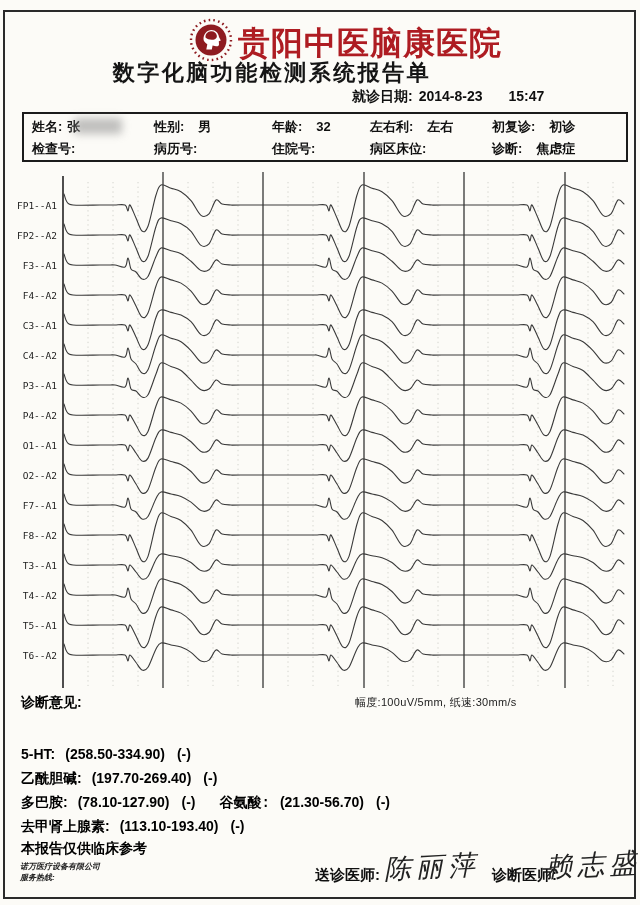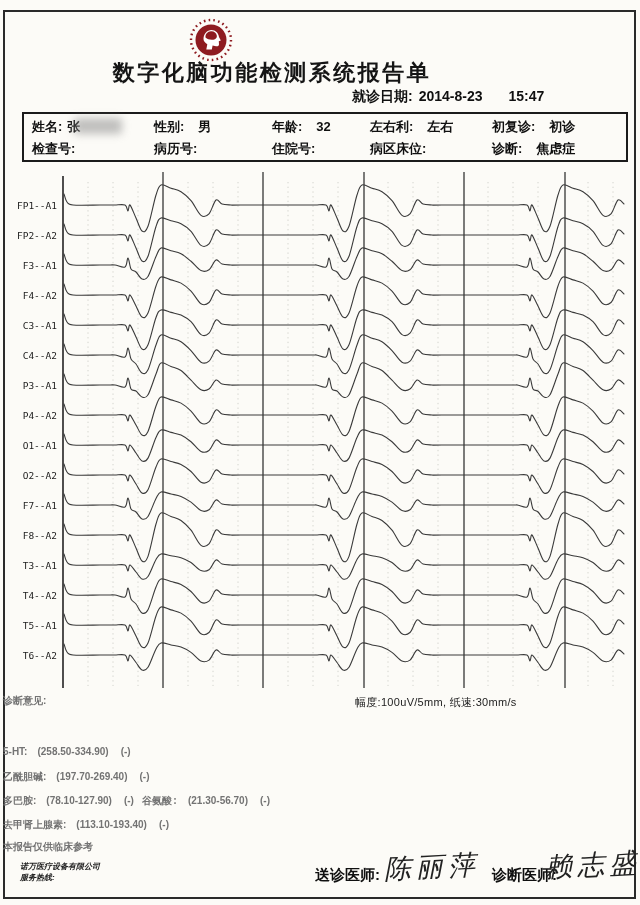--- a/index.html
+++ b/index.html
@@ -20,24 +20,24 @@
   .cell{position:absolute;font-size:13px;font-weight:700;color:#101010;white-space:nowrap;}
   .cell .val{margin-left:14px;}
   .cell .val.tight{margin-left:5px;}
   .r1{top:4px;} .r2{top:26px;}
   .c1{left:8px;text-align:center;} .c2{left:120px;margin-left:10px;} .c3{left:248px;} .c4{left:346px;} .c5{left:468px;}
   .blur-patch{position:absolute;left:74px;top:118px;width:48px;height:16px;background:#8f8f8f;
               filter:blur(4px);opacity:.55;border-radius:3px;}
   
   #eeg-svg{position:absolute;left:0;top:0;}
   
-  .rrow{position:absolute;left:3px;font-size:10px;font-weight:700;color:#737373;white-space:nowrap;}
+  .rrow{position:absolute;left:21px;font-size:14px;font-weight:700;color:#000000;white-space:nowrap;}
   .rrow .rng{margin-left:10px;}
   .rrow .flg{margin-left:12px;}
-  .rrow .item2{margin-left:8px;font-family:Liberation Mono, monospace;}
+  .rrow .item2{margin-left:24px;font-family:Liberation Mono, monospace;}
   .settings{position:absolute;left:355px;top:695px;font-size:11px;font-weight:400;color:#222;
             letter-spacing:.3px;white-space:nowrap;}
   
   .company{position:absolute;left:20px;top:862px;font-size:8px;font-weight:700;line-height:1.35;color:#222;font-style:italic;}
   .sig-label{position:absolute;font-size:15px;font-weight:700;color:#101010;white-space:nowrap;}
   .sig-label.s1{left:315px;top:866px;}
   .sig-label.s2{left:492px;top:866px;}
   .sig-name{position:absolute;font-size:27px;font-style:italic;font-weight:400;color:#222;
             transform:rotate(-3deg);font-family:"Liberation Serif",serif;letter-spacing:5px;white-space:nowrap;}
   .sig-name.s1{left:384px;top:849px;}
@@ -108,20 +108,21 @@
     </svg>
 
   <div class="logo">
     <svg width="44" height="44" viewBox="0 0 44 44">
       <circle cx="22" cy="22" r="20" fill="none" stroke="#8e1b20" stroke-width="2.4" stroke-dasharray="1.6 3.2"></circle>
       <circle cx="22" cy="22" r="15.5" fill="#8e1b20"></circle>
       <path fill="#fff" d="M14.5 21c0-5 3.5-9 8-9 4 0 7 3 7.5 7l1.8 3.6-2 .6.2 3c0 1.6-1.2 2.3-3 2l-3.4-.6-.8 3.9h-5.5l1-5.2c-2.4-1.5-3.8-3.3-3.8-5.3z"></path>
       <path fill="#8e1b20" d="M16.5 19.5c-.3-3.4 2-6 5.5-6.2 3-.2 5.3 1.6 5.8 4.3.3 1.8-.4 3-1.9 3.6-2.8 1.1-7 .6-9.4-1.7z"></path>
     </svg>
   </div>
+  <div class="hname">贵阳中医脑康医院</div>
   <div class="rtitle">数字化脑功能检测系统报告单</div>
   <div class="dateline">
     <span>就诊日期:</span><span class="d">2014-8-23</span><span class="t">15:47</span>
   </div>
 
   <div class="infobox">
     <div class="cell r1 c1"><span>姓名:</span><span class="val tight">张</span></div>
     <div class="cell r1 c2"><span>性别:</span><span class="val">男</span></div>
     <div class="cell r1 c3"><span>年龄:</span><span class="val">32</span></div>
     <div class="cell r1 c4"><span>左右利:</span><span class="val">左右</span></div>

